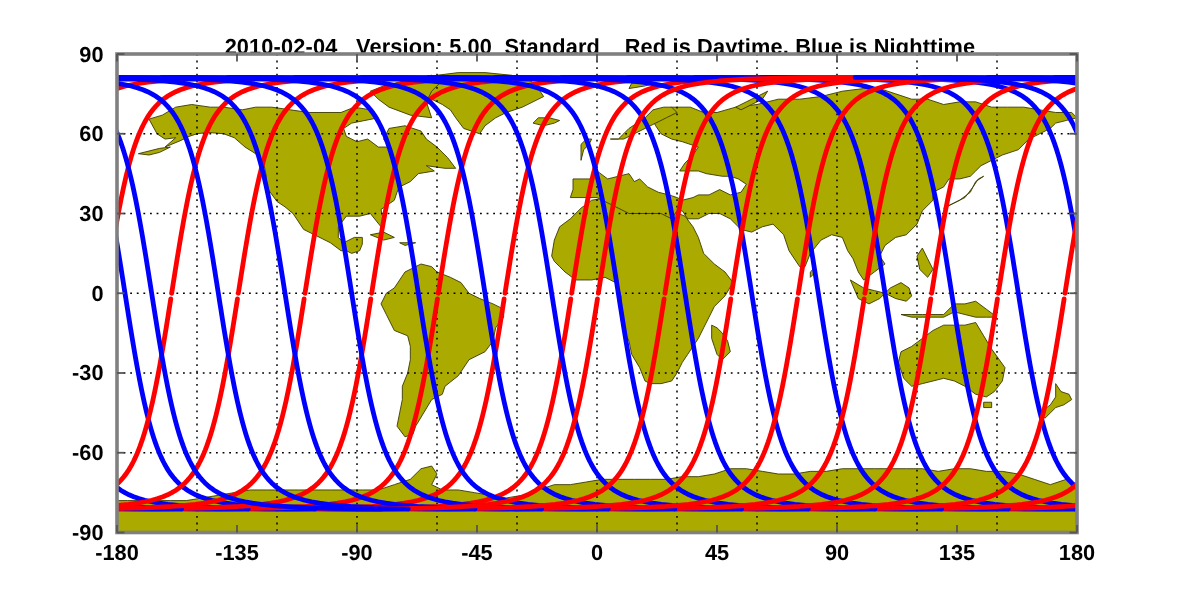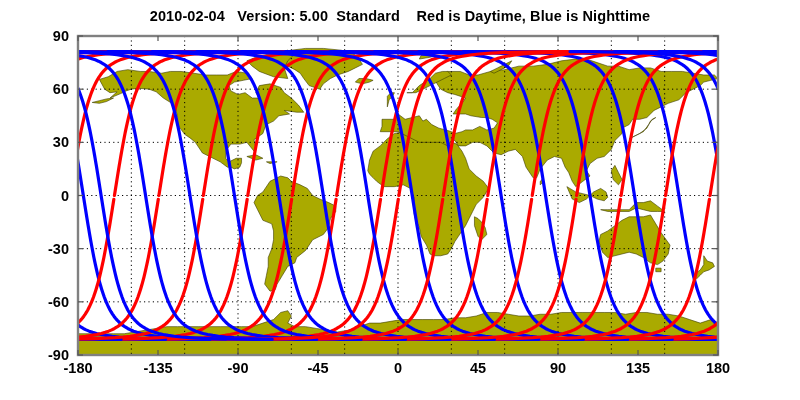--- a/index.html
+++ b/index.html
@@ -3,21 +3,21 @@
 <meta charset="utf-8">
 <style>
   html,body{margin:0;padding:0;}
   body{
     width:800px;height:400px;background:#ffffff;
     font-family:"Liberation Sans", sans-serif;
     overflow:hidden;position:relative;
   }
   #figure{position:absolute;left:0;top:0;width:800px;height:400px;}
   #title{
-    position:absolute;left:0;top:8px;width:800px;text-align:center;
+    position:absolute;left:0;top:24px;width:800px;text-align:center;
     font-size:14.5px;font-weight:bold;color:#000;letter-spacing:.1px;
     white-space:pre;
   }
   #plotsvg{position:absolute;left:0;top:0;}
   .ticklabel{
     font-family:"Liberation Sans", sans-serif;
     font-size:14.5px;font-weight:bold;fill:#000000;
   }
 </style>
 </head>

